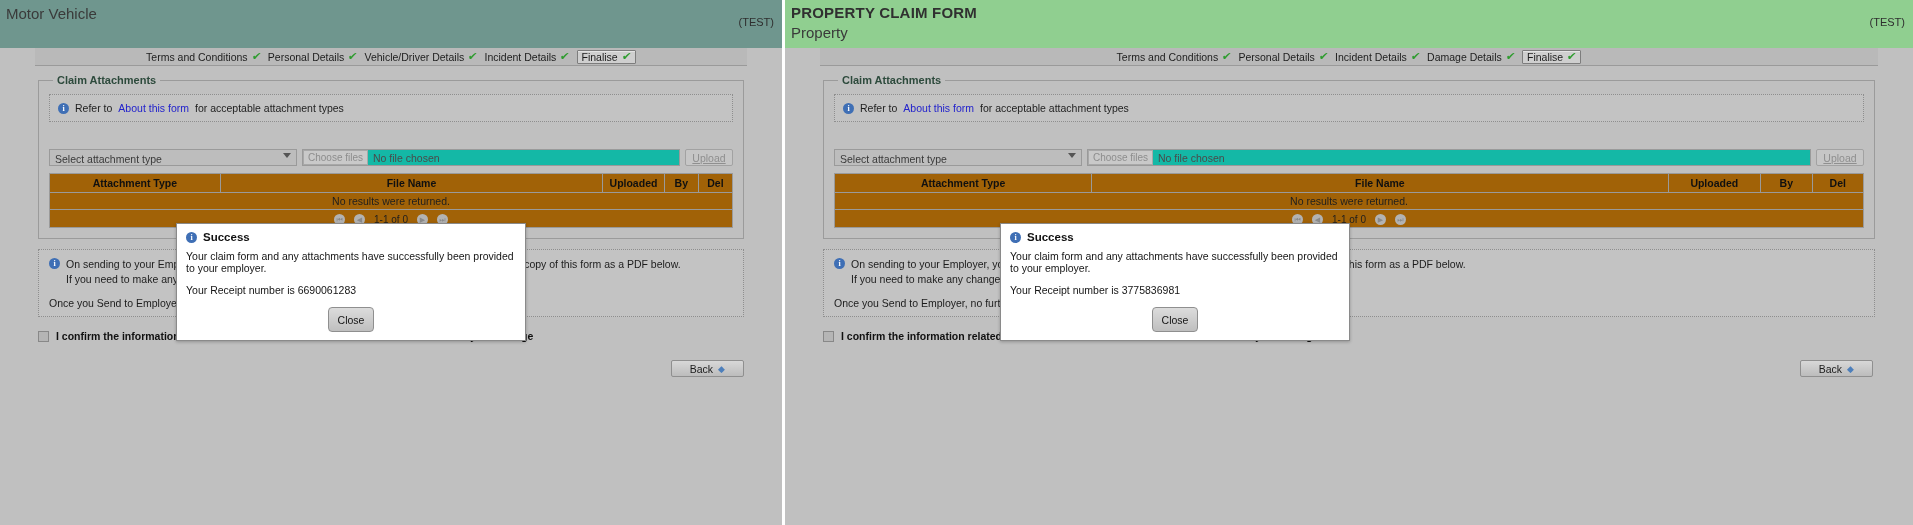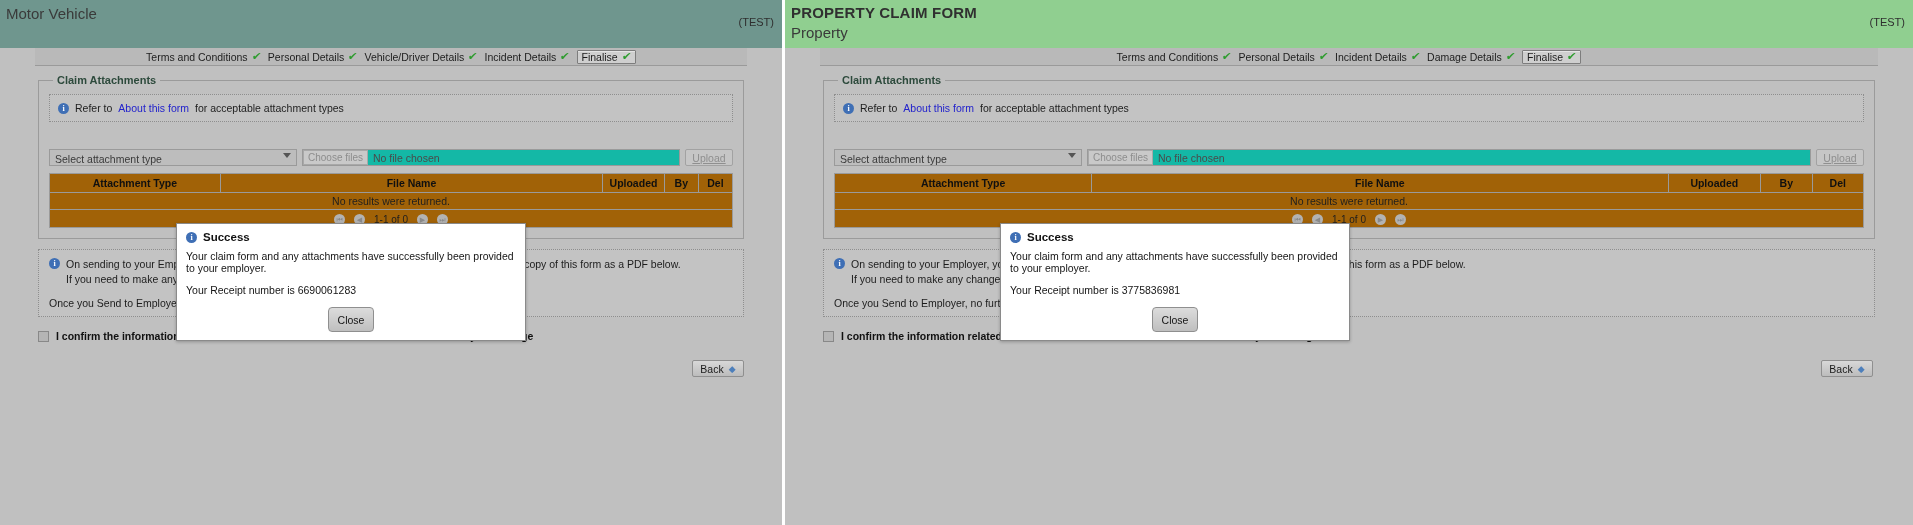--- a/index.html
+++ b/index.html
@@ -200,21 +200,21 @@
 
   .back-row { margin: 18px 38px 0 38px; display: flex; justify-content: flex-end; }
   .pane-right .back-row { margin-right: 40px; }
   .btn-back {
     min-width: 52px; height: 17px;
     border: 1px solid #8f8f8f;
     background: linear-gradient(#d8d8d8, #bcbcbc);
     border-radius: 2px;
     font-size: 10.5px; color: #1b1b1b;
     display: inline-flex; align-items: center; justify-content: center;
-    gap: 5px; padding: 0 7px;
+    gap: 5px; padding: 0 18px;
   }
   .back-arrow { color: #4d7fbb; font-size: 9px; }
 
   
   .modal {
     position: absolute;
     border: 1px solid #8a8a8a;
     background: #ffffff;
     box-shadow: 0 1px 3px rgba(0,0,0,.25);
     padding: 7px 9px 8px 9px;

